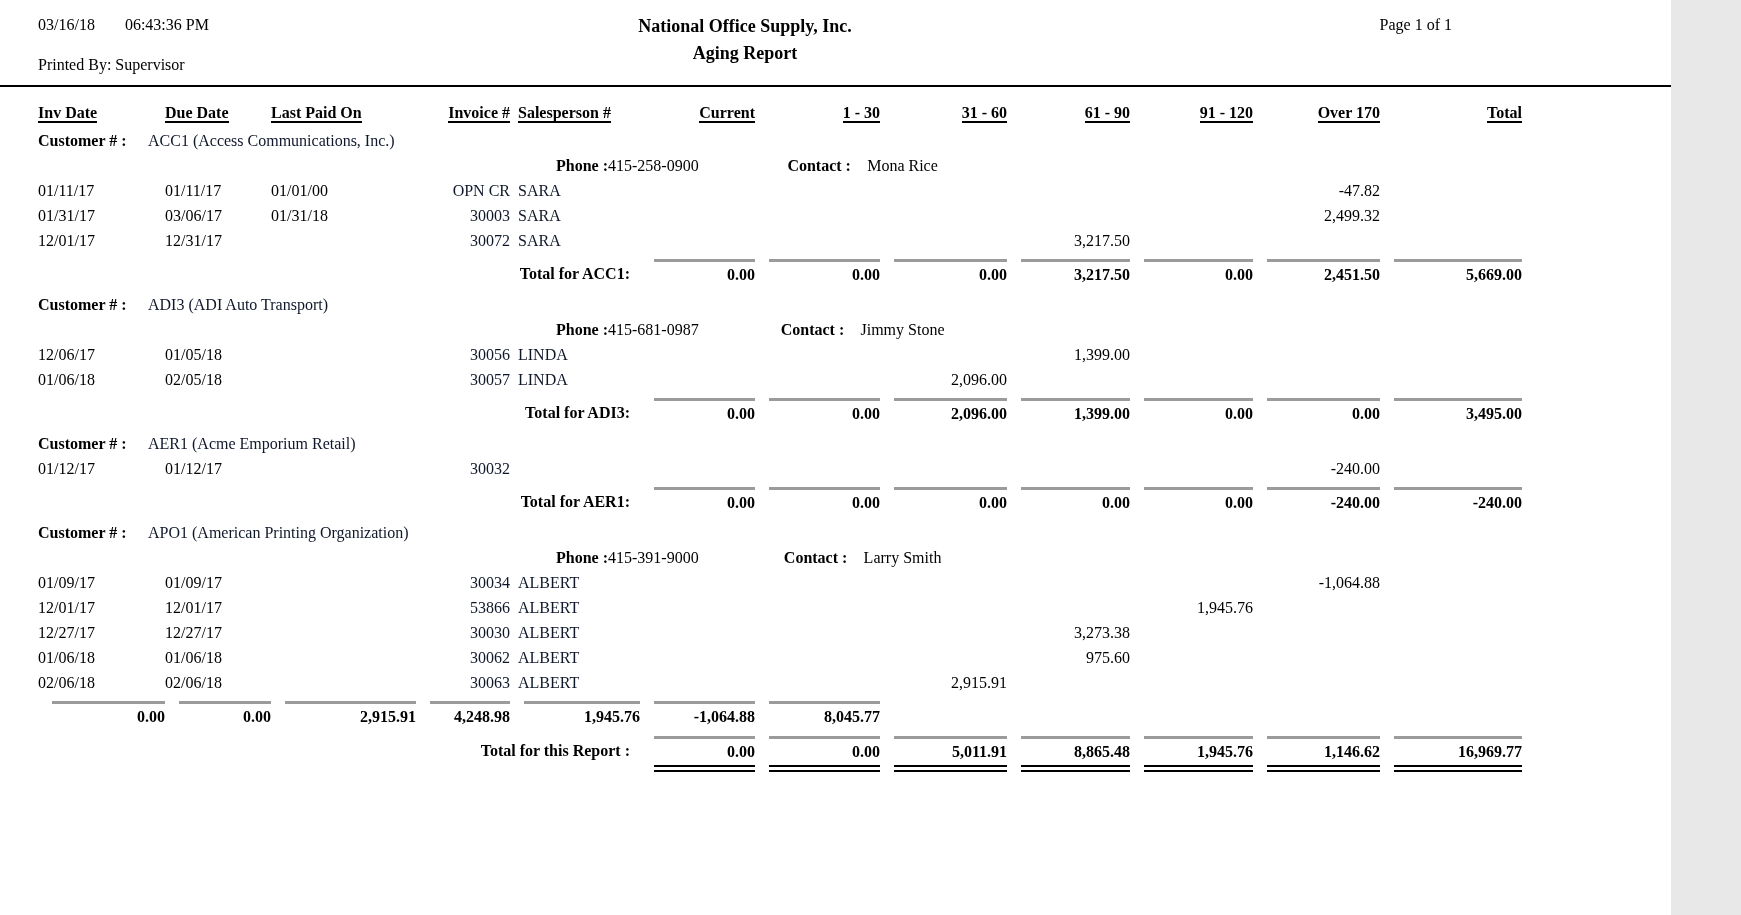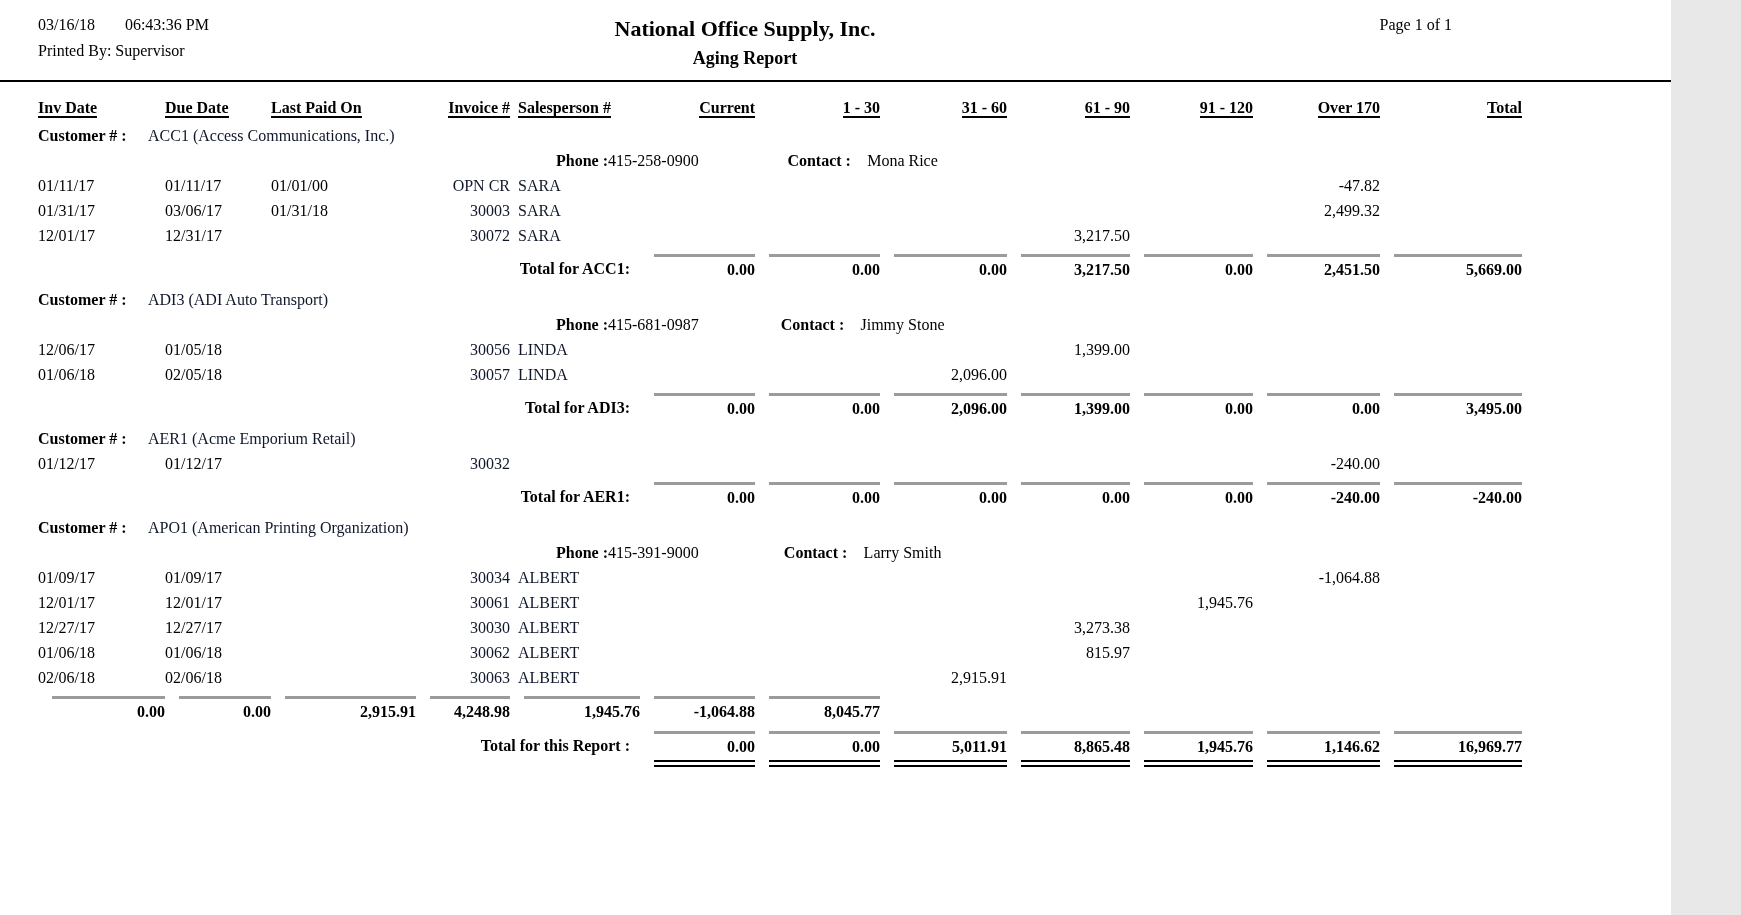--- a/index.html
+++ b/index.html
@@ -5,23 +5,23 @@
   html,body{margin:0;padding:0;background:#e8e8e8;}
   .page{
     position:relative;width:1671px;height:915px;background:#ffffff;
     font-family:"Liberation Serif", serif;font-size:16px;color:#000;
     overflow:hidden;
   }
   
   .report-header{display:flex;justify-content:space-between;padding:16px 219px 0 38px;}
   .hdr-left{width:320px;}
   .hdr-datetime span.time{margin-left:30px;}
-  .hdr-printedby{margin-top:8px;}
+  .hdr-printedby{margin-top:22px;}
   .hdr-center{flex:1;text-align:center;}
-  .company{font-weight:bold;font-size:22px;}
+  .company{font-weight:bold;font-size:18px;}
   .title{font-weight:bold;font-size:18px;margin-top:6px;}
   .hdr-right{width:320px;text-align:right;}
   .hr{border-top:2px solid #000;margin-top:11px;}
   
   .content{padding:13px 0 0 38px;}
   .grid{display:grid;grid-template-columns:127px 106px 145px 94px 130px 115px 125px 127px 123px 123px 127px 142px;line-height:25px;}
   .r{text-align:right;}
   .sales{padding-left:8px;}
   .colhead{font-weight:bold;margin-bottom:3px;}
   .colhead span{border-bottom:2px solid #000;padding-bottom:0px;white-space:nowrap;}
@@ -277,21 +277,21 @@
           <div class="r"></div>
           <div class="r"></div>
           <div class="r"></div>
           <div class="r">-1,064.88</div>
           <div class="r"></div>
         </div>
         <div class="grid row">
           <div>12/01/17</div>
           <div>12/01/17</div>
           <div></div>
-          <div class="r blue">30061</div>
+          <div class="r blue">53866</div>
           <div class="sales blue">ALBERT</div>
           <div class="r"></div>
           <div class="r"></div>
           <div class="r"></div>
           <div class="r"></div>
           <div class="r">1,945.76</div>
           <div class="r"></div>
           <div class="r"></div>
         </div>
         <div class="grid row">
@@ -310,21 +310,21 @@
         </div>
         <div class="grid row">
           <div>01/06/18</div>
           <div>01/06/18</div>
           <div></div>
           <div class="r blue">30062</div>
           <div class="sales blue">ALBERT</div>
           <div class="r"></div>
           <div class="r"></div>
           <div class="r"></div>
-          <div class="r">815.97</div>
+          <div class="r">975.60</div>
           <div class="r"></div>
           <div class="r"></div>
           <div class="r"></div>
         </div>
         <div class="grid row">
           <div>02/06/18</div>
           <div>02/06/18</div>
           <div></div>
           <div class="r blue">30063</div>
           <div class="sales blue">ALBERT</div>

